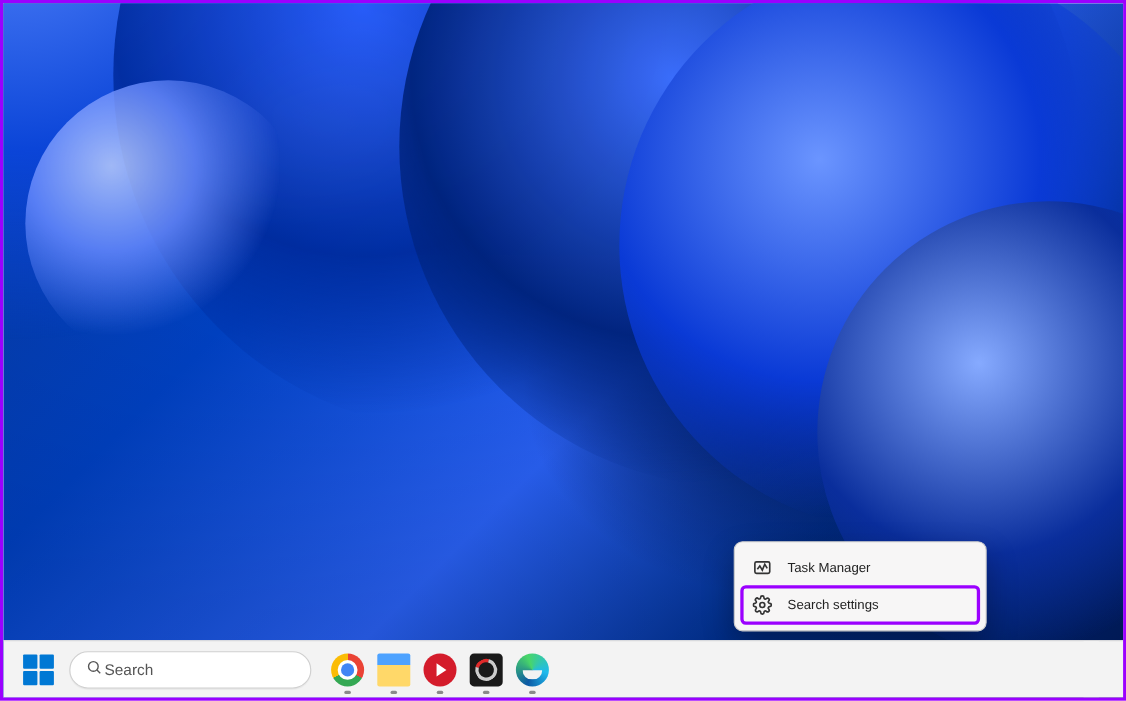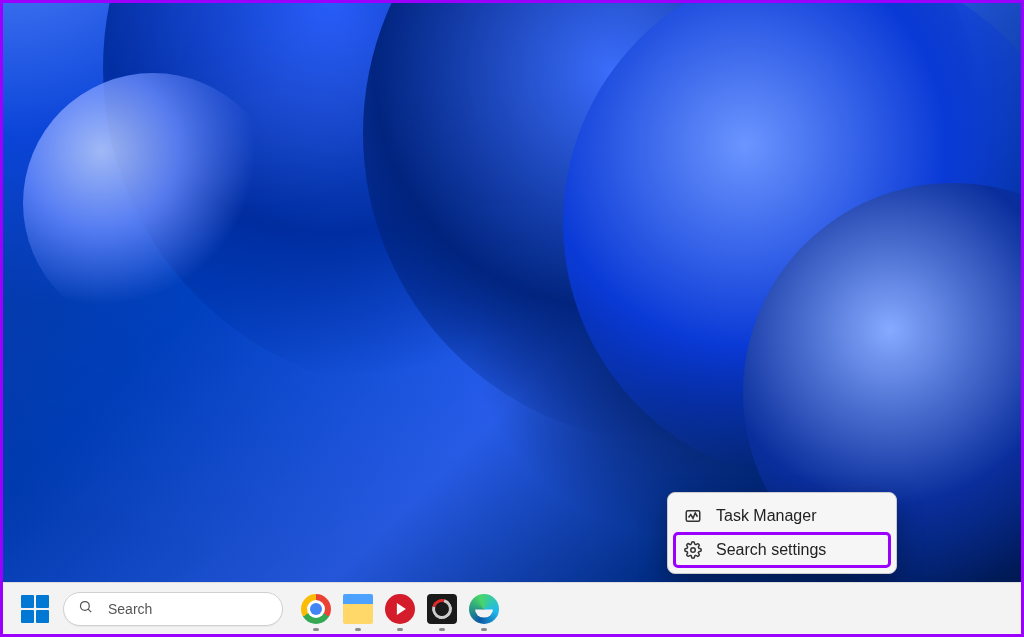--- a/index.html
+++ b/index.html
@@ -38,21 +38,21 @@
       border-radius: 8px;
       box-shadow: 0 12px 28px rgba(0,0,0,0.3);
       padding: 6px;
     }
     .menu-item {
       display: flex;
       align-items: center;
       gap: 14px;
       padding: 8px 10px;
       border-radius: 5px;
-      font-size: 16px;
+      font-size: 12px;
       color: #222;
       cursor: default;
     }
     .menu-item.highlighted { outline: 3px solid #9b00ff; outline-offset: -2px; border-radius: 4px; }
     .menu-icon { width: 18px; height: 18px; display:flex; align-items:center; justify-content:center; color:#333; }
 
     
     .taskbar {
       position: absolute;
       bottom: 0; left: 0; right: 0;
@@ -74,21 +74,21 @@
     }
     .start-grid div { background:#0078d4; border-radius:1px; }
 
     .search-box {
       display:flex; align-items:center;
       width: 220px; height: 34px;
       background: #fff;
       border: 1px solid #d0d0d0;
       border-radius: 18px;
       padding: 0 14px;
-      gap: 15px;
+      gap: 2px;
       color:#555;
       box-shadow: 0 1px 1px rgba(0,0,0,0.05);
     }
     .search-box span[data-bind] { font-size: 14px; color:#555; }
 
     .pinned {
       display:flex; align-items:center; gap: 12px; margin-left: 18px;
     }
     .app-icon {
       width: 30px; height: 30px; border-radius: 4px;

